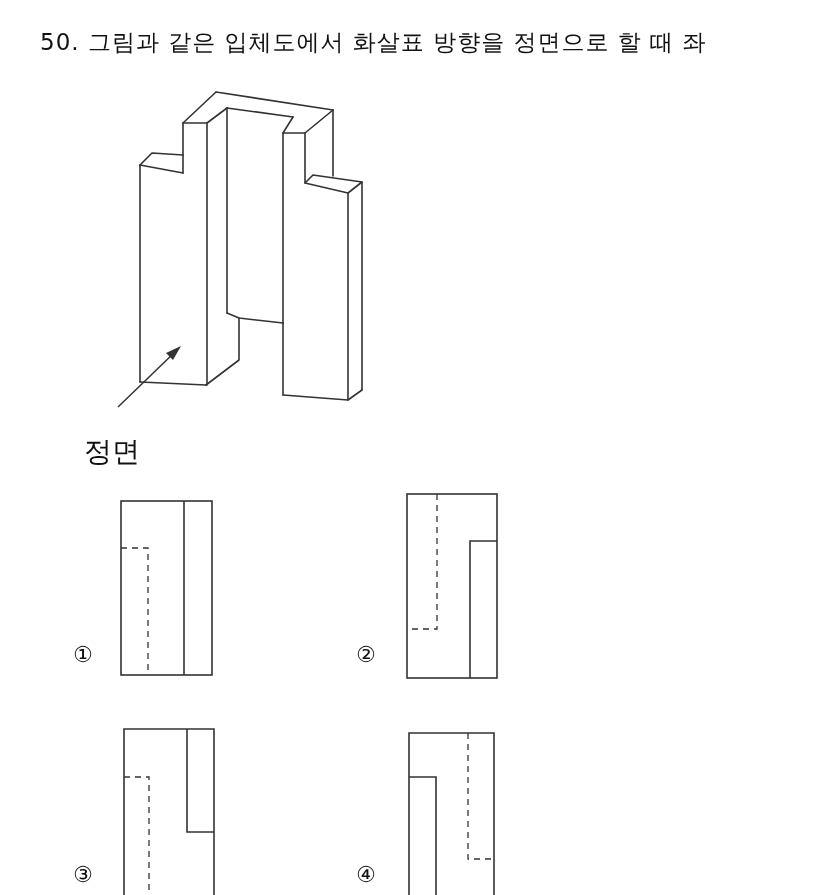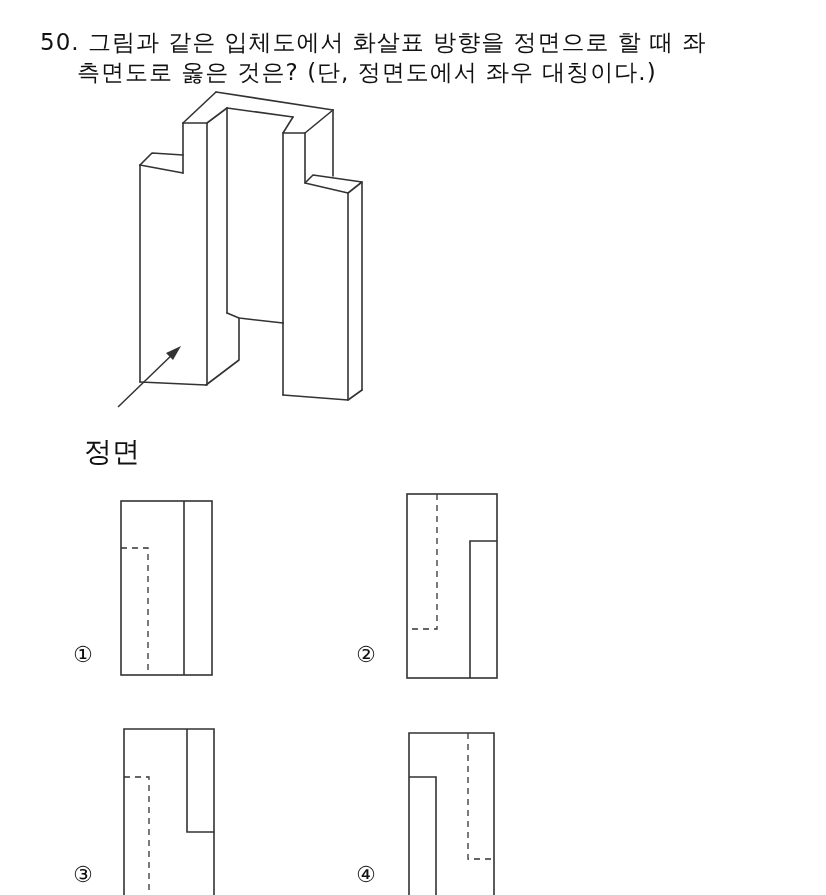--- a/index.html
+++ b/index.html
@@ -11,21 +11,20 @@
   .q-line.indent { padding-left:37px; }
   .figure { position:absolute; left:0; top:0; }
   .opt-num { position:absolute; font-size:22px; line-height:22px; }
   .front-label { position:absolute; left:84px; top:436px; font-size:28px; line-height:32px; }
 </style>
 </head>
 <body>
 
 <div class="question">
   <span class="q-line"><span>50.</span> <span>그림과 같은 입체도에서 화살표 방향을 정면으로 할 때 좌</span></span>
-  <span class="q-line indent">측면도로 옳은 것은? (단, 정면도에서 좌우 대칭이다.)</span>
 </div>
 
 <svg class="figure" width="826" height="895" viewBox="0 0 826 895">
   <g fill="none" stroke="#333" stroke-width="1.6" stroke-linejoin="round" stroke-linecap="round">
 
     <polyline points="140,165 152,153 183,155"></polyline>
     <polyline points="140,165 183,173"></polyline>
     <line x1="140" y1="165" x2="140" y2="382"></line>
     <line x1="140" y1="382" x2="206" y2="385"></line>
 

